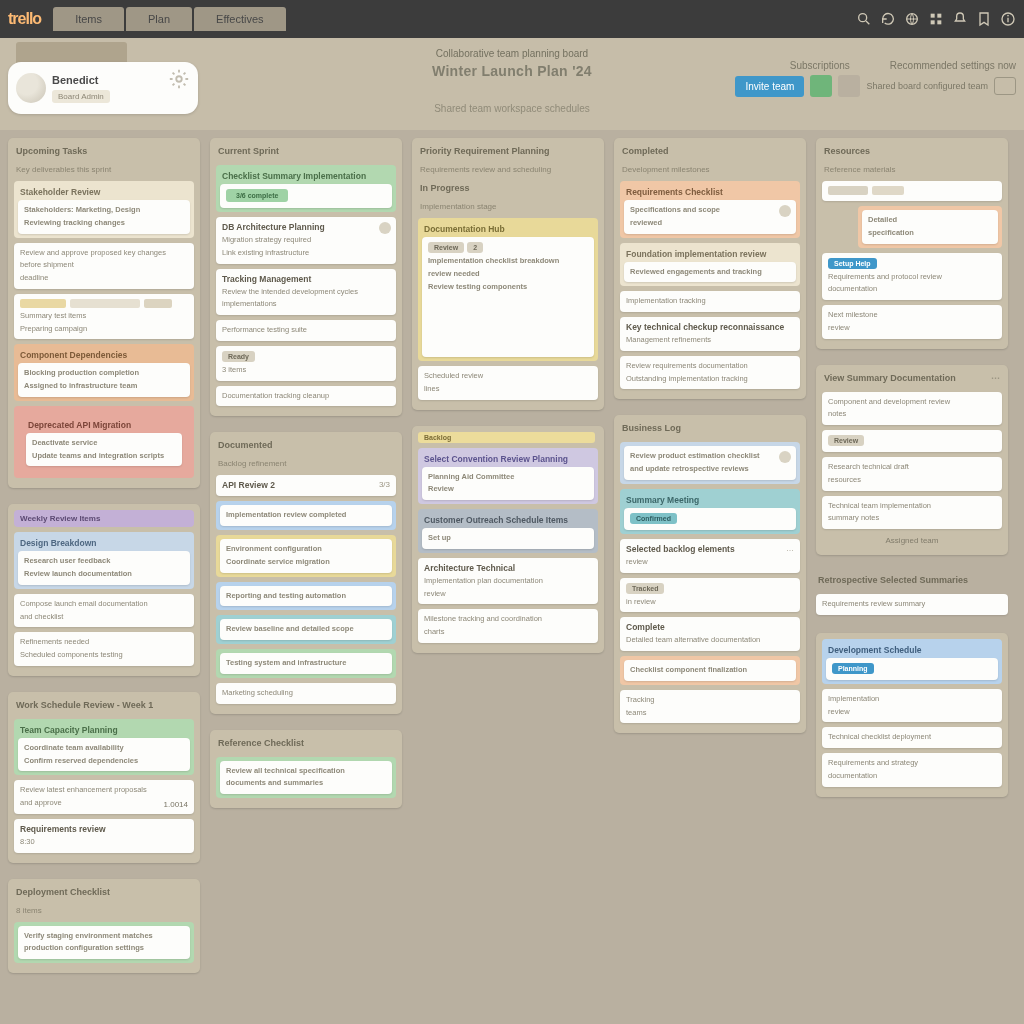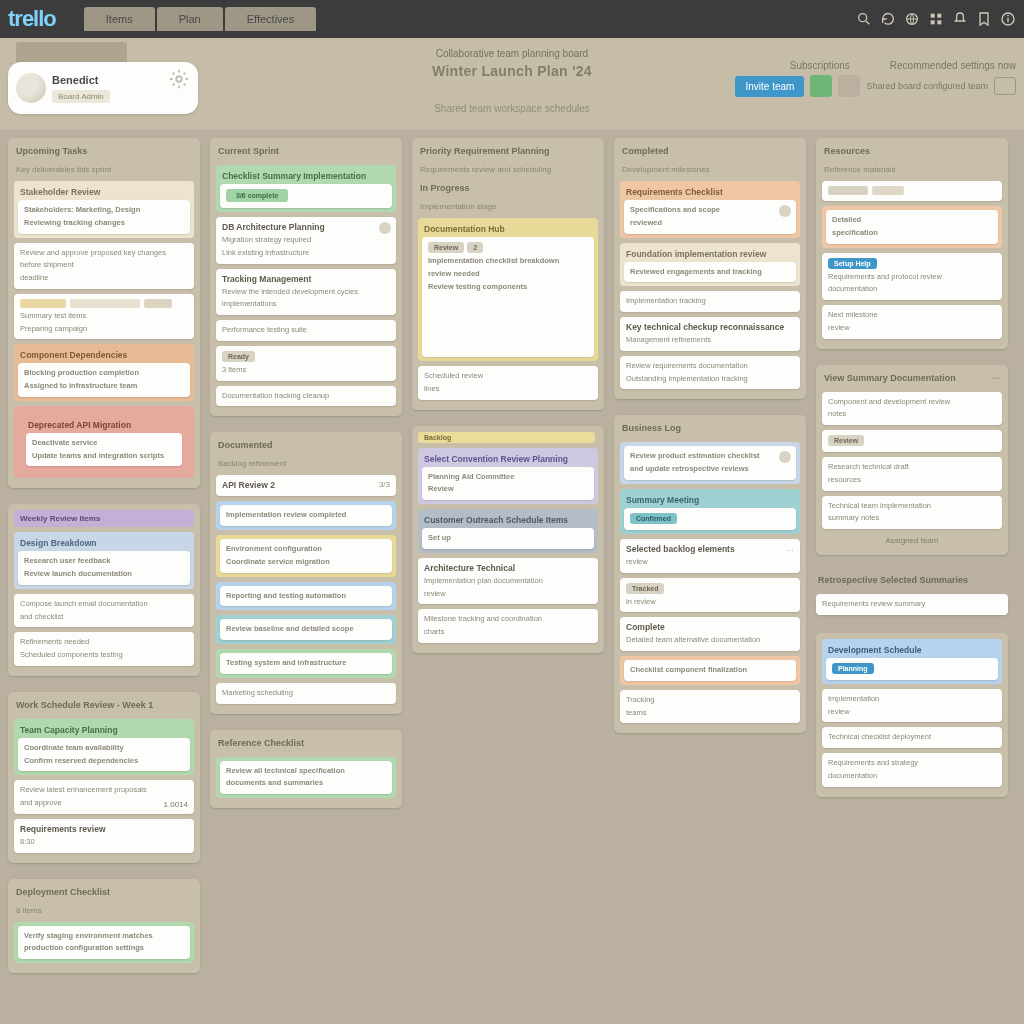--- a/index.html
+++ b/index.html
@@ -1,20 +1,20 @@
 <!DOCTYPE html>
 <html><head>
 <meta charset="utf-8">
 <style>
 * { box-sizing: border-box; margin: 0; padding: 0; font-family: -apple-system, "Helvetica Neue", Arial, sans-serif; }
 html, body { width: 1024px; height: 1024px; overflow: hidden; background: #b9b0a0; }
 
 
 .topnav { height: 38px; background: #3c3c3c; display: flex; align-items: center; padding: 0 8px; color: #e8e8e8; }
-.logo { font-weight: 800; letter-spacing: -1px; font-size: 22px; color: #7dd3fc; margin-right: 28px; }
+.logo { font-weight: 800; letter-spacing: -1px; font-size: 16px; color: #fdba74; margin-right: 12px; }
 .nav-tabs { display: flex; gap: 2px; }
 .nav-tab { background: #b1a894; color: #4a4a4a; font-size: 11px; padding: 6px 22px; border-radius: 3px 3px 0 0; opacity: .85; }
 .nav-spacer { flex: 1; }
 .nav-icons { display: flex; gap: 8px; align-items: center; }
 .nav-icon { width: 16px; height: 16px; color: #cfc8b6; }
 
 
 .board-strip { height: 92px; background: #c6bda9; display: flex; align-items: flex-start; padding: 6px 8px 0 8px; gap: 8px; position: relative; }
 .board-tab { position:absolute; top:4px; left:16px; background:#afa48d; color:#5c574a; font-size:14px; padding:18px 14px; border-radius:3px; }
 .profile-card { position:absolute; top:24px; left:8px; width:190px; height:52px; background:#fdfdfb; border-radius:13px; box-shadow:0 1px 3px rgba(0,0,0,.15); display:flex; align-items:center; padding:6px 8px; gap:6px; }
@@ -441,21 +441,21 @@
     <div class="col">
       <div class="list">
         <div class="list-title">Resources</div>
         <div class="list-sub">Reference materials</div>
         <div class="card">
           <div class="strip-chip">
             <div class="minichip" style="width: 40px; background: rgb(216, 210, 194);"></div>
             <div class="minichip" style="width: 32px; background: rgb(223, 216, 199);"></div>
           </div>
         </div>
-        <div class="band band-peach" style="padding: 4px;">
+        <div class="band band-peach" style="padding: 4px; margin-left: 36px;">
           <div class="card">
             <div class="c-line">Detailed</div>
             <div class="c-line">specification</div>
           </div>
         </div>
         <div class="card">
           <div><span class="pill pill-blue">Setup Help</span></div>
           <div class="c-line">Requirements and protocol review</div>
           <div class="c-line">documentation</div>
         </div>

